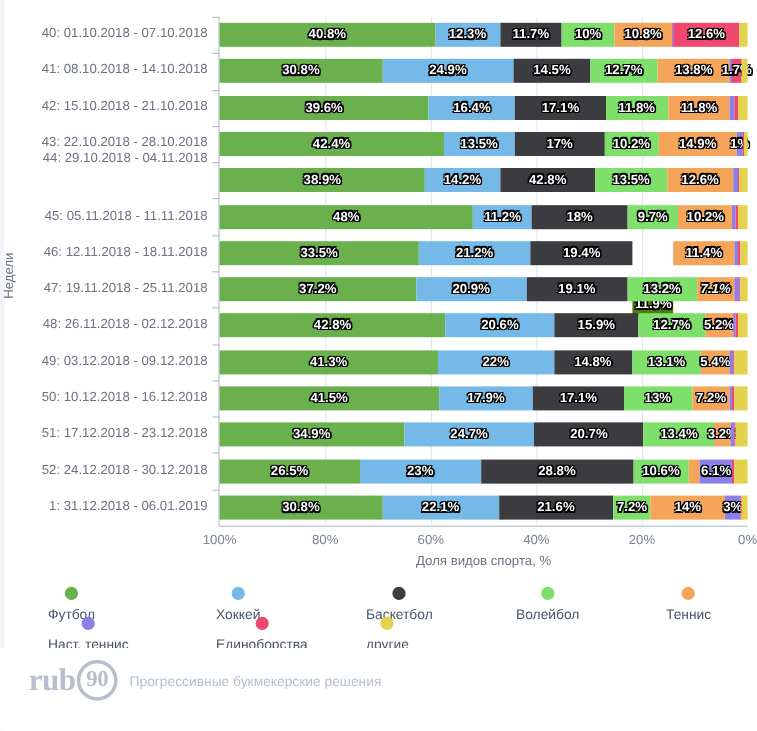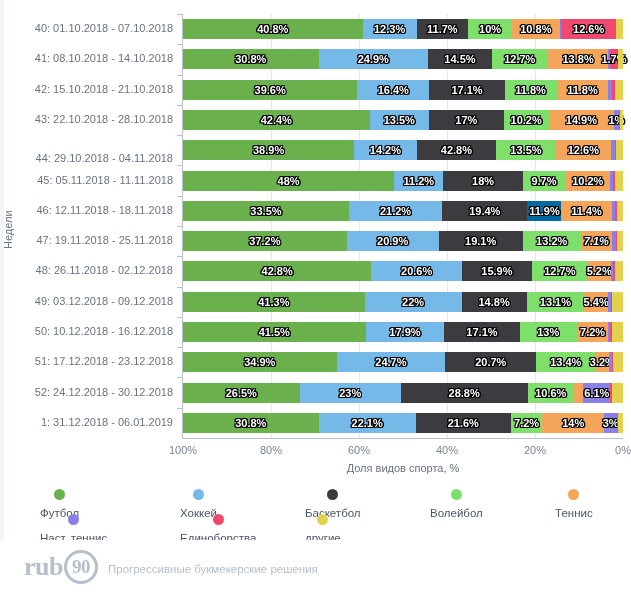--- a/index.html
+++ b/index.html
@@ -340,21 +340,21 @@
         <div class="row" style="top: 186.857px;">
           <div class="seg" style="width: 166px; background: rgb(106, 176, 76);">
             <span class="seglabel">33.5%</span>
           </div>
           <div class="seg" style="width: 93.28px; background: rgb(116, 185, 231);">
             <span class="seglabel">21.2%</span>
           </div>
           <div class="seg" style="width: 85.36px; background: rgb(59, 59, 64);">
             <span class="seglabel">19.4%</span>
           </div>
-          <div class="seg" style="width: 34px; background: #0369a1;">
+          <div class="seg" style="width: 34px; background: #4d7c0f; margin-top: 43px;">
             <span class="seglabel">11.9%</span>
           </div>
           <div class="seg" style="width: 50.16px; background: rgb(245, 165, 90);">
             <span class="seglabel">11.4%</span>
           </div>
           <div class="seg" style="width: 3.52px; background: rgb(139, 127, 232);"></div>
           <div class="seg" style="width: 1.76px; background: rgb(240, 72, 111);"></div>
           <div class="seg" style="width: 6.16px; background: rgb(226, 210, 78);"></div>
         </div>
         <div class="ytick" style="top: 212px;"></div>
@@ -512,21 +512,21 @@
   <div class="xtick" style="left: 153px;">100%</div>
       <div class="xtick" style="left: 241px;">80%</div>
       <div class="xtick" style="left: 329px;">60%</div>
       <div class="xtick" style="left: 417px;">40%</div>
       <div class="xtick" style="left: 505px;">20%</div>
       <div class="xtick" style="left: 593px;">0%</div>
       <div class="rowlabel" style="left: 0px; top: 22.1429px; width: 173px; right: auto; position: absolute;">40: 01.10.2018 - 07.10.2018</div>
       <div class="rowlabel" style="left: 0px; top: 52.4286px; width: 173px; right: auto; position: absolute;">41: 08.10.2018 - 14.10.2018</div>
       <div class="rowlabel" style="left: 0px; top: 82.7143px; width: 173px; right: auto; position: absolute;">42: 15.10.2018 - 21.10.2018</div>
       <div class="rowlabel" style="left: 0px; top: 113px; width: 173px; right: auto; position: absolute;">43: 22.10.2018 - 28.10.2018</div>
-      <div class="rowlabel" style="left: 0px; top: 152px; width: 173px; right: auto; position: absolute;">44: 29.10.2018 - 04.11.2018</div>
+      <div class="rowlabel" style="left: 0px; top: 126px; width: 173px; right: auto; position: absolute;">44: 29.10.2018 - 04.11.2018</div>
       <div class="rowlabel" style="left: 0px; top: 173.571px; width: 173px; right: auto; position: absolute;">45: 05.11.2018 - 11.11.2018</div>
       <div class="rowlabel" style="left: 0px; top: 203.857px; width: 173px; right: auto; position: absolute; padding-left: 28px;">46: 12.11.2018 - 18.11.2018</div>
       <div class="rowlabel" style="left: 0px; top: 234.143px; width: 173px; right: auto; position: absolute;">47: 19.11.2018 - 25.11.2018</div>
       <div class="rowlabel" style="left: 0px; top: 264.429px; width: 173px; right: auto; position: absolute;">48: 26.11.2018 - 02.12.2018</div>
       <div class="rowlabel" style="left: 0px; top: 294.714px; width: 173px; right: auto; position: absolute;">49: 03.12.2018 - 09.12.2018</div>
       <div class="rowlabel" style="left: 0px; top: 325px; width: 173px; right: auto; position: absolute;">50: 10.12.2018 - 16.12.2018</div>
       <div class="rowlabel" style="left: 0px; top: 355.286px; width: 173px; right: auto; position: absolute;">51: 17.12.2018 - 23.12.2018</div>
       <div class="rowlabel" style="left: 0px; top: 385.571px; width: 173px; right: auto; position: absolute;">52: 24.12.2018 - 30.12.2018</div>
       <div class="rowlabel" style="left: 0px; top: 415.857px; width: 173px; right: auto; position: absolute;">1: 31.12.2018 - 06.01.2019</div>
     </div>

